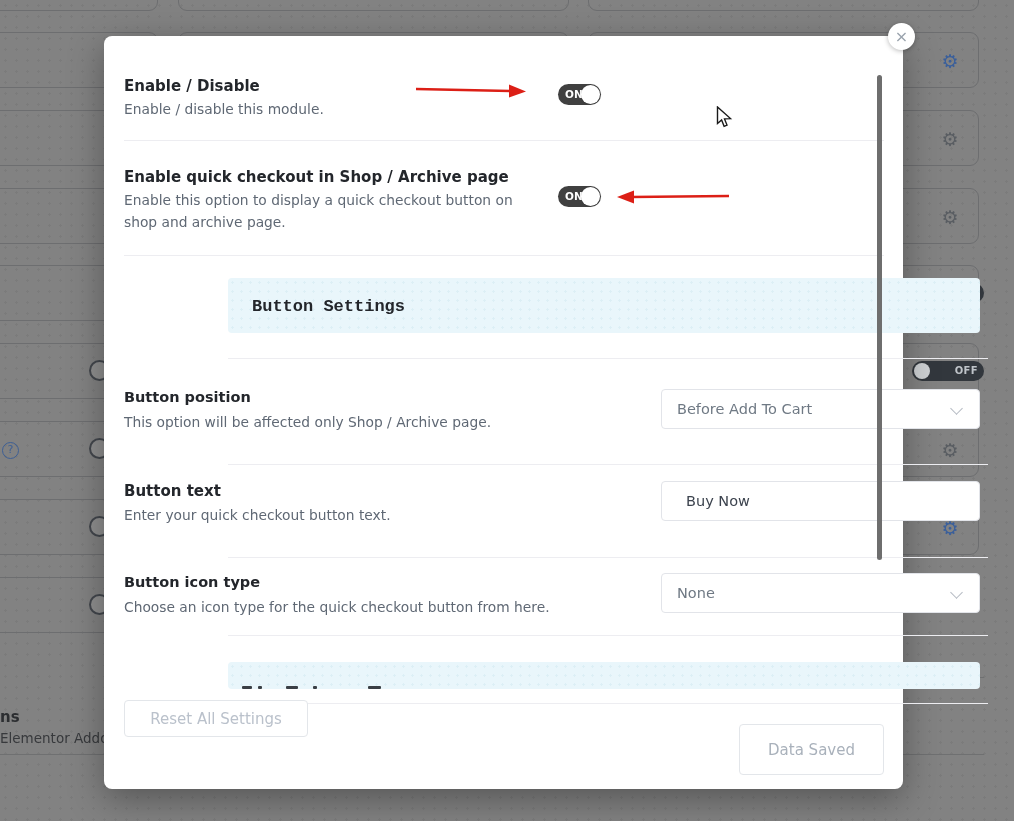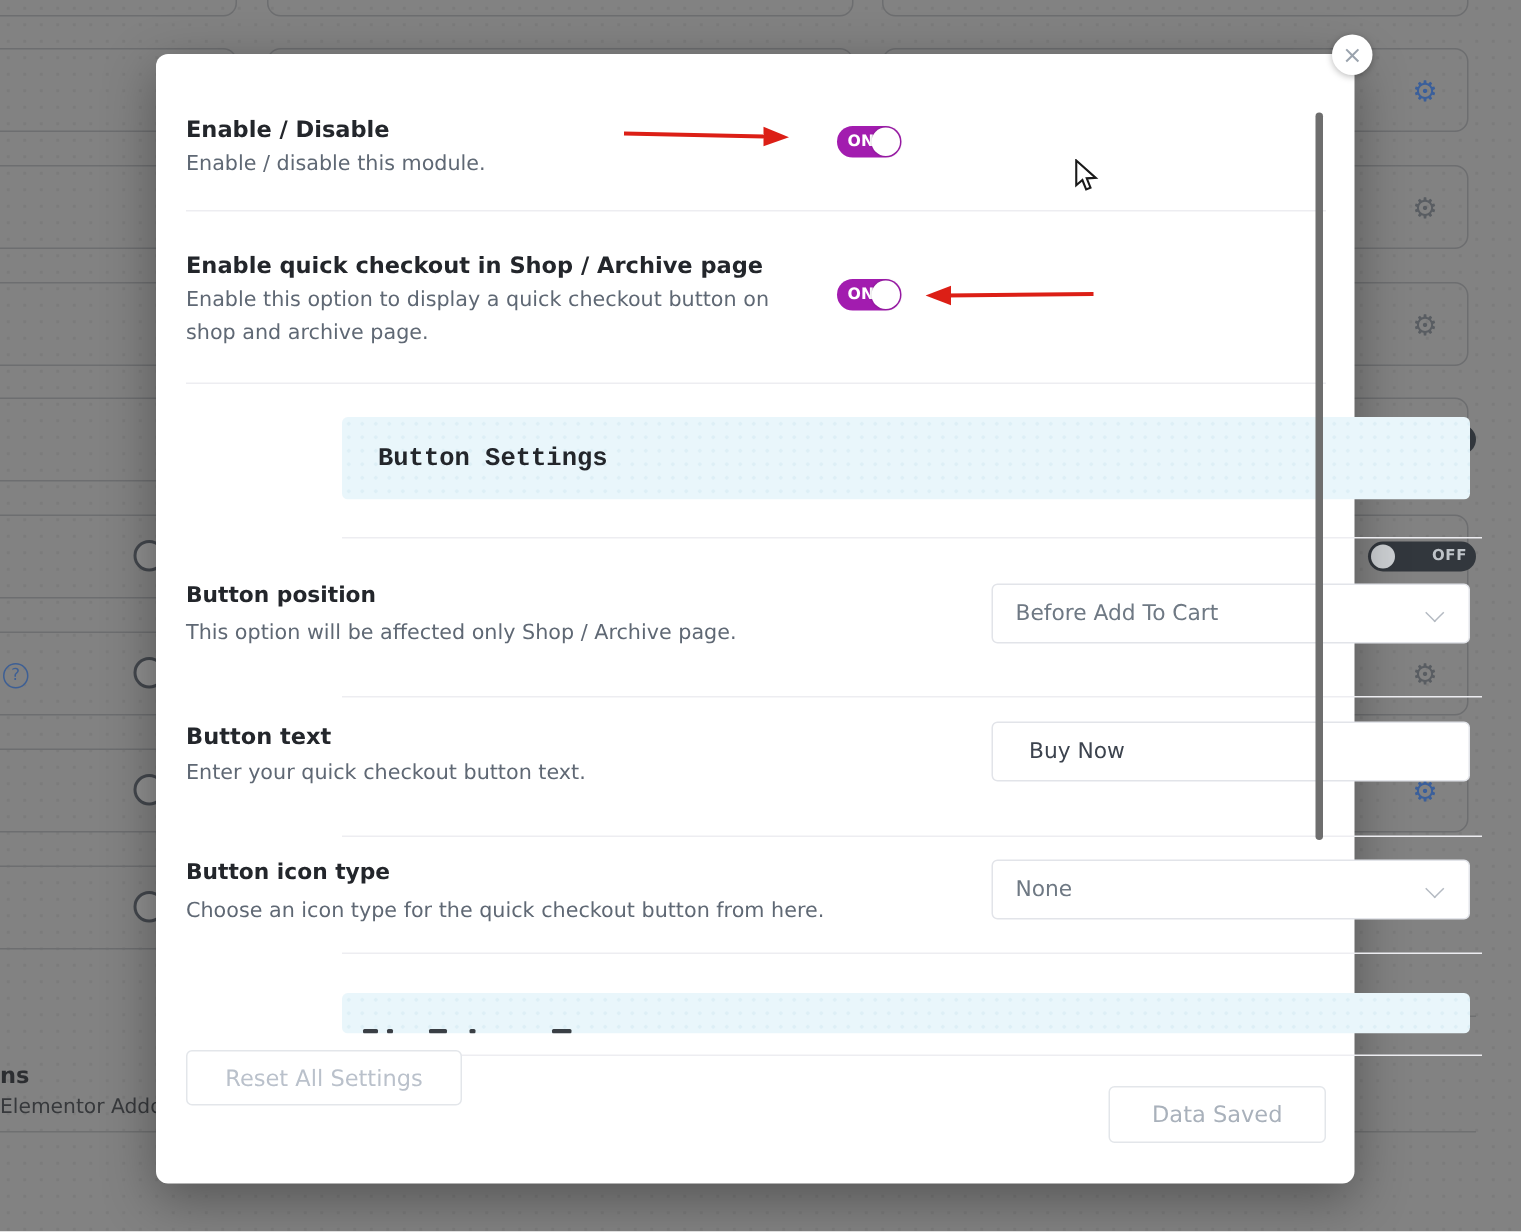--- a/index.html
+++ b/index.html
@@ -22,21 +22,21 @@
   .bg-line{position:absolute;height:1px;background:#6f7071;z-index:0;}
   .bg-text-bold{position:absolute;left:0;top:708px;font-size:15px;font-weight:bold;color:#2c2e31;white-space:nowrap;z-index:1;}
   .bg-text{position:absolute;left:0;top:730px;font-size:13.5px;color:#37393c;white-space:nowrap;z-index:1;}
   .save-btn{position:absolute;left:822px;top:779px;width:156px;height:42px;background:#46597c;border:none;border-radius:6px;color:#8996ab;font-size:15.5px;font-family:inherit;z-index:1;}
   
   .modal{position:absolute;left:104px;top:36px;width:799px;height:753px;background:#ffffff;border-radius:8px;box-shadow:0 10px 35px rgba(0,0,0,.35);z-index:5;}
   .close-btn{position:absolute;left:888px;top:23px;width:27px;height:27px;border-radius:50%;background:#fff;border:none;box-shadow:0 1px 5px rgba(0,0,0,.28);color:#9aa3ad;font-size:16px;line-height:27px;text-align:center;padding:0;z-index:6;font-family:inherit;}
   .row-title{position:absolute;font-size:15px;font-weight:bold;color:#23262b;}
   .row-desc{position:absolute;font-size:13.8px;color:#5f6874;line-height:22px;}
   .divider{position:absolute;left:124px;width:760px;height:1px;background:#ededf1;}
-  .on-toggle{position:absolute;width:43px;height:21px;border-radius:11px;background:#a21caf;cursor:pointer;}
+  .on-toggle{position:absolute;width:43px;height:21px;border-radius:11px;background:#404040;cursor:pointer;}
   .on-label{position:absolute;left:7px;top:0;height:21px;line-height:21px;font-size:10.5px;font-weight:bold;color:#ffffff;}
   .on-knob{position:absolute;left:23px;top:1px;width:19px;height:19px;border-radius:50%;background:#ffffff;box-shadow:0 0 2px rgba(0,0,0,.25);}
   .section-hd{position:absolute;left:124px;width:752px;background:#e9f6fb;border-radius:4px;
     background-image:radial-gradient(rgba(31,120,160,.06) 1px, rgba(0,0,0,0) 1.3px);background-size:9px 9px;font-family:Liberation Mono, monospace;}
   .section-hd-text{position:absolute;left:24px;top:19px;font-size:17px;font-weight:bold;color:#23262b;}
   .field-box{position:absolute;left:557px;width:319px;height:40px;border:1px solid #e2e4e9;border-radius:4px;background:#fff;box-sizing:border-box;}
   .field-box .val{position:absolute;left:15px;top:0;height:38px;line-height:38px;font-size:14.5px;color:#6f7984;}
   .chev{position:absolute;right:18px;top:14px;width:8px;height:8px;border-right:1.6px solid #b4bac2;border-bottom:1.6px solid #b4bac2;transform:rotate(45deg);}
   .text-input{position:absolute;left:557px;width:319px;height:40px;border:1px solid #e2e4e9;border-radius:4px;background:#fff;box-sizing:border-box;padding:0 0 0 15px;font-size:14.5px;color:#3c434e;font-family:inherit;outline:none;}
   .clip-mark{position:absolute;bottom:0;height:3px;background:#3a3f45;border-radius:1px;}
@@ -158,21 +158,21 @@
     <div class="section-hd" style="top:626px;height:27px;overflow:hidden;">
       <span class="clip-mark" style="left:14px;width:10px;"></span>
       <span class="clip-mark" style="left:30px;width:4px;"></span>
       <span class="clip-mark" style="left:58px;width:12px;"></span>
       <span class="clip-mark" style="left:85px;width:4px;"></span>
       <span class="clip-mark" style="left:140px;width:13px;"></span>
     </div>
     <div class="divider" style="top:667px;"></div>
 
     <button class="footer-btn" style="left:20px;top:664px;width:184px;height:37px;color:#bac1cb;">Reset All Settings</button>
-    <button class="footer-btn" style="left:635px;top:688px;width:145px;height:38px;color:#a9b1bb;">Data Saved</button>
+    <button class="footer-btn" style="left:635px;top:688px;width:145px;height:51px;color:#a9b1bb;">Data Saved</button>
 
     <div class="scroll-thumb"></div>
   </div>
 
   <button class="close-btn">
     <span>×</span>
   </button>
 
   <svg class="abs" style="left:716px;top:106px;z-index:9;" width="17" height="23">
     <path d="M1.5 1 L1.5 17.5 L5.6 14 L8.1 20.3 L11 19.1 L8.5 12.9 L14.5 12.6 Z" fill="#ffffff" stroke="#1a1a1a" stroke-width="1.4"></path>

